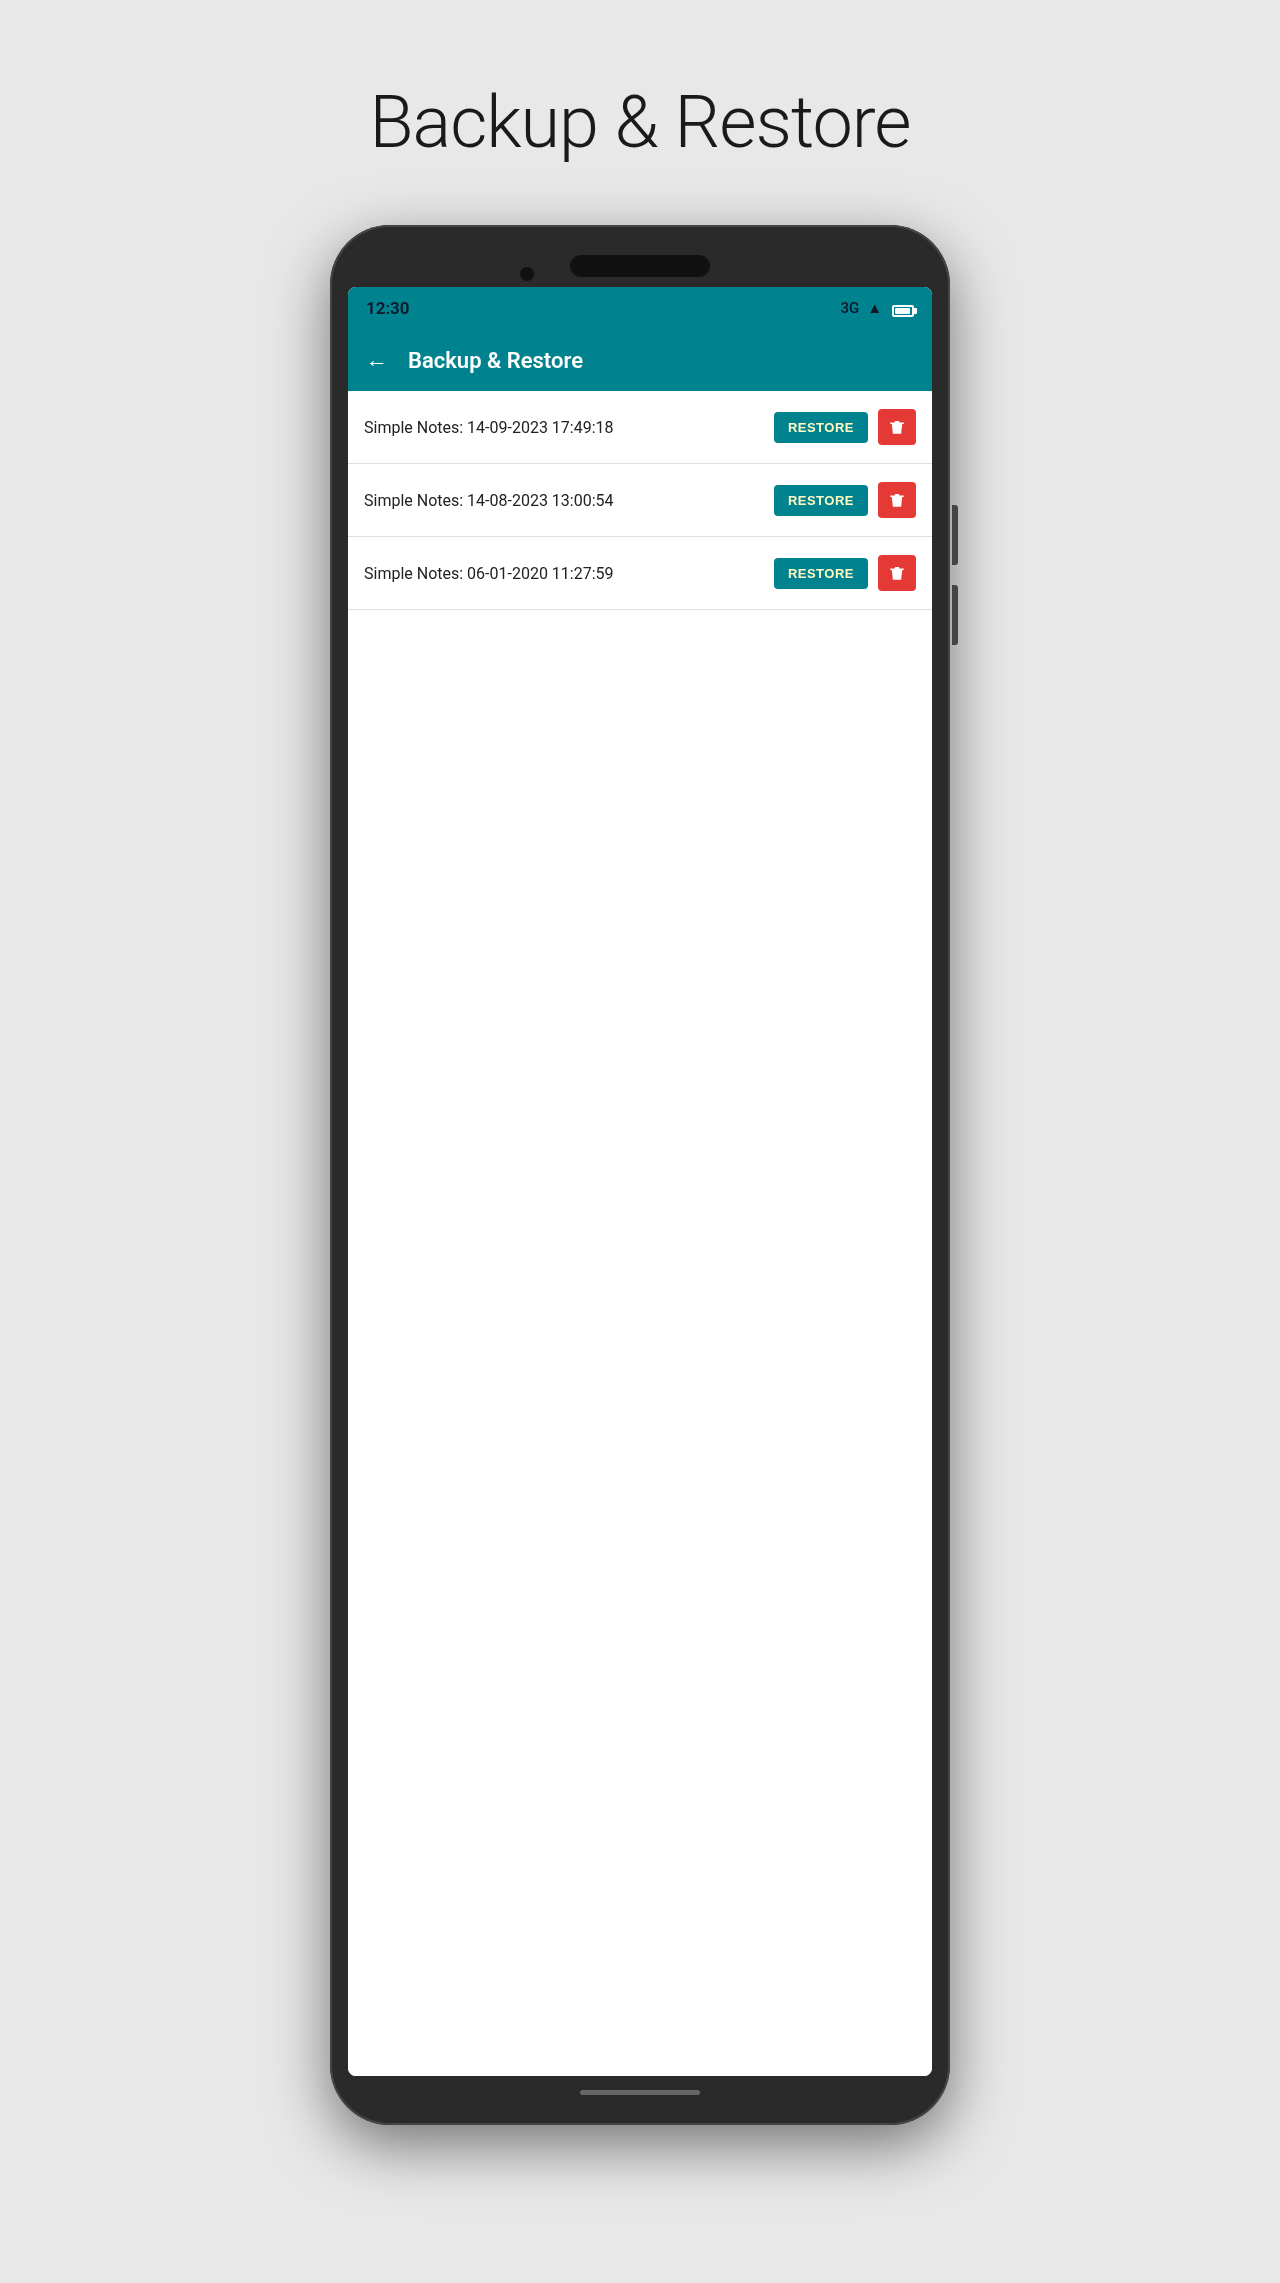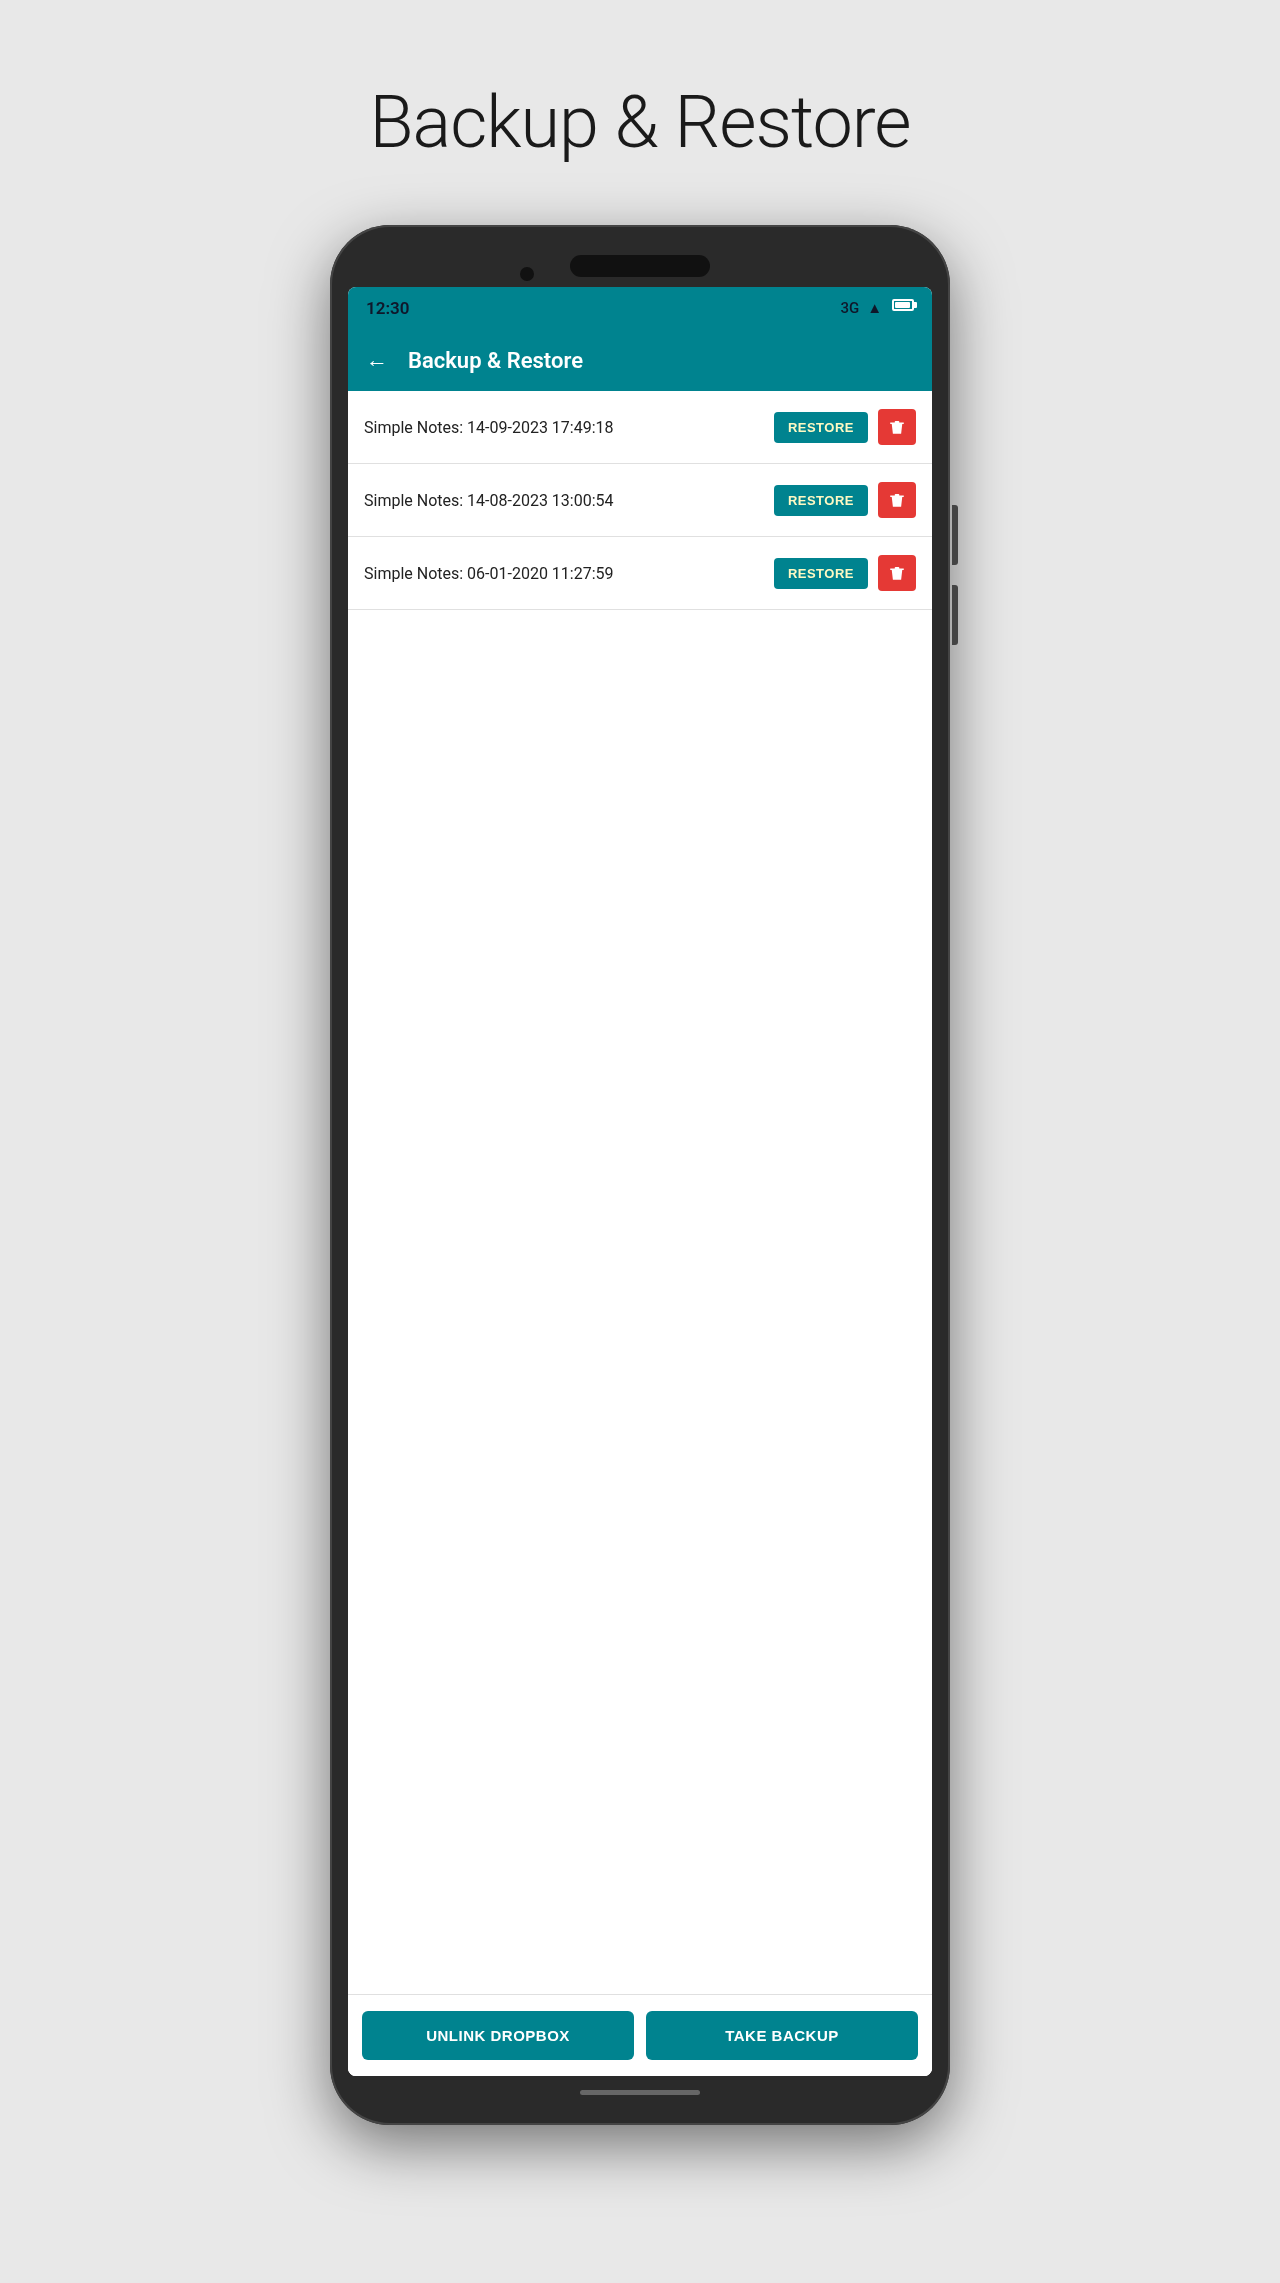--- a/index.html
+++ b/index.html
@@ -93,21 +93,21 @@
       min-height: 42px;
     }
 
     .status-bar-left {
       font-size: 17px;
       font-weight: 600;
     }
 
     .status-bar-right {
       display: flex;
-      align-items: flex-start;
+      align-items: flex-end;
       gap: 8px;
       font-size: 15px;
     }
 
     .battery-icon {
       display: inline-block;
       width: 22px;
       height: 12px;
       border: 2px solid white;
       border-radius: 2px;
@@ -353,24 +353,20 @@
               <button class="delete-btn">
                 <svg class="trash-icon-svg" viewBox="0 0 24 24" xmlns="http://www.w3.org/2000/svg">
                   <path d="M3 6h18v2H3zm2 2h14l-1.5 13H6.5L5 8zm5-4h4a1 1 0 0 1 1 1v1H9V5a1 1 0 0 1 1-1z"></path>
                 </svg>
               </button>
             </div>
           </div>
 
         </div>
 
-        <div class="bottom-actions">
-          <button class="unlink-btn">UNLINK DROPBOX</button>
-          <button class="take-backup-btn">TAKE BACKUP</button>
-        </div>
       </div>
 
     </div>
 
     <div class="phone-home-bar"></div>
 
   </div>
 </div>
 
 </body></html>

